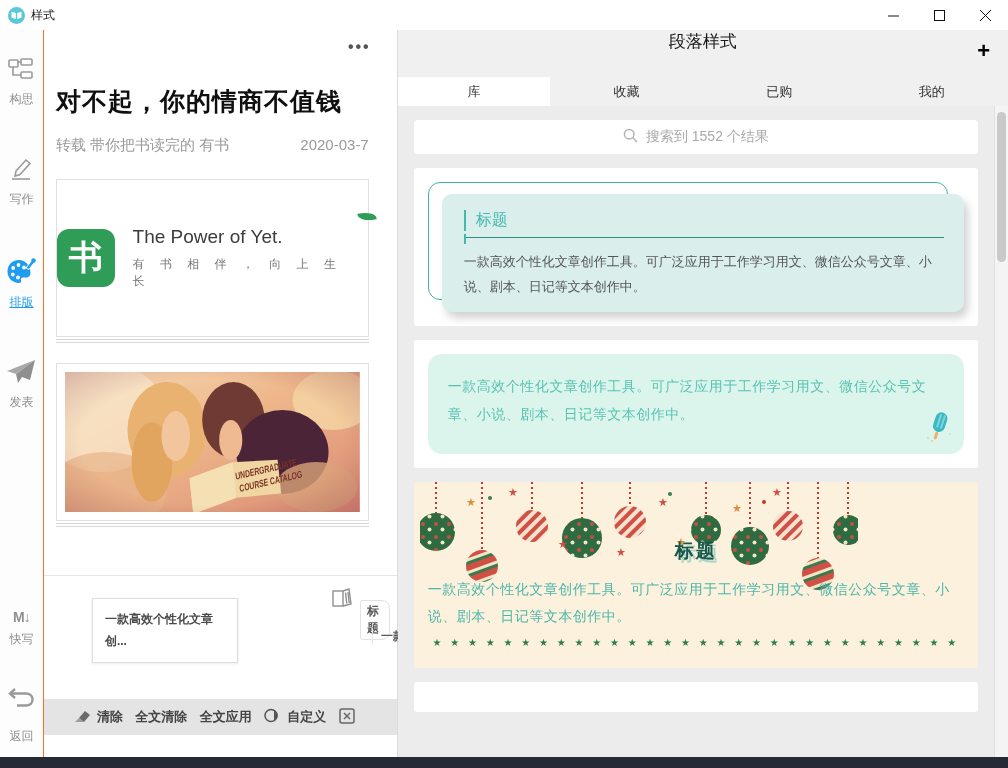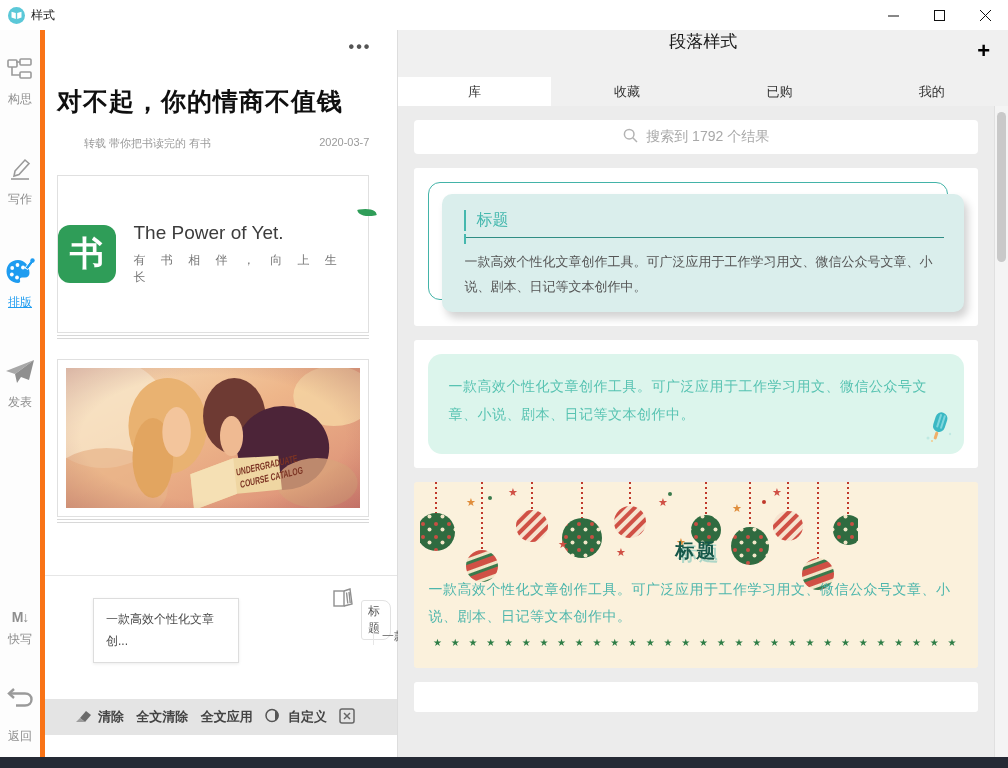--- a/index.html
+++ b/index.html
@@ -14,45 +14,45 @@
   .win-btn { width:46px; height:30px; display:flex; align-items:center; justify-content:center; font-size:13px; color:#111; cursor:default; }
 
   
   .menubar { height:23px; display:flex; align-items:center; gap:22px; padding-left:10px; font-size:12px; color:#333; border-bottom:1px solid #e4e4e4; flex:0 0 auto; background:#fff; }
   .menu-item { cursor:default; }
 
   
   .main { flex:1 1 auto; display:flex; min-height:0; }
 
   
-  .sidebar { width:60px; background:#fdfdfd; border-right:5px solid #f97316; display:flex; flex-direction:column; align-items:center; position:relative; }
+  .sidebar { width:60px; background:#fdfdfd; border-right:1px solid #f97316; display:flex; flex-direction:column; align-items:center; position:relative; }
   .side-item { display:flex; flex-direction:column; align-items:center; gap:6px; color:#8f8f8f; font-size:12px; cursor:pointer; }
   .side-item.active { color:#1e9cf0;text-decoration:underline; }
   .si-1 { margin-top:28px; } .si-2 { margin-top:48px; } .si-3 { margin-top:50px; } .si-4 { margin-top:48px; }
   .side-bottom { position:absolute; bottom:12px; left:0; right:0; display:flex; flex-direction:column; align-items:center; }
   .m-icon { font-size:14px; font-weight:bold; color:#8f8f8f; letter-spacing:-1px; }
 
   
   .editor { width:486px; background:#fff; display:flex; flex-direction:column; position:relative; border-right:1px solid #ddd; }
   .editor-content { height:545px; position:relative; padding:0 28px 0 12px; overflow:hidden; }
   .dots-menu { position:absolute; top:8px; right:26px; font-size:16px; letter-spacing:2px; color:#555; font-weight:bold; cursor:pointer; }
   .article-title { margin-top:55px; font-size:25px; font-weight:800; color:#0f0f0f; letter-spacing:1px; }
-  .byline-row { margin-top:18px; display:flex; justify-content:space-between; font-size:11px; color:#9a9a9a;margin-left:27px; }
+  .byline-row { margin-top:18px; display:flex; justify-content:space-between; font-size:15px; color:#9a9a9a; }
   .stacked-card { margin-top:24px; background:#fff; border:1px solid #e0e0e0; box-shadow:0 2px 0 #fff, 0 3px 0 #d8d8d8, 0 5px 0 #fff, 0 6px 0 #d8d8d8; }
   .brand-card { height:158px; display:flex; align-items:center; justify-content:center; gap:18px; position:relative; }
   .brand-logo { width:58px; height:58px; background:#2f9d58; border-radius:12px; color:#fff; font-size:34px; font-weight:bold; display:flex; align-items:center; justify-content:center; }
   .brand-texts { position:relative; }
   .brand-en { font-size:19px; color:#3c3c3c; }
   .brand-zh { font-size:12px; color:#777; letter-spacing:6px; margin-top:8px; }
   .leaf { position:absolute; top:-14px; right:-8px; width:18px; height:9px; background:#2f9d58; border-radius:0 90% 0 90%; transform:rotate(-12deg); }
   .photo-card { margin-top:26px; padding:8px; }
   .photo-card svg { display:block; width:100%; height:140px; }
 
   .editor-divider { height:1px; background:#e6e6e6; }
-  .preview-row { height:123px; position:relative; background:#fff; }
+  .preview-row { height:123px; position:relative; background:#fff;font-weight:bold; }
   .mini-card { position:absolute; left:48px; top:22px; width:146px; border:1px solid #ddd; background:#fff; box-shadow:0 1px 3px rgba(0,0,0,.08); padding:10px 12px; font-size:12px; color:#4a4a4a; line-height:1.8; }
   .mini-outline { position:absolute; left:288px; top:12px; }
   .doc-icon { position:absolute; left:0; top:0; }
   .mini-title { position:absolute; left:28px; top:12px; font-size:12px; color:#5a5a5a; border:1px solid #e2e2e2; border-radius:3px 8px 8px 3px; padding:2px 10px 2px 6px; background:#fff; }
   .mini-snippet { position:absolute; left:40px; top:40px; width:180px; font-size:12px; color:#5a5a5a; border-left:1px solid #e6e6e6; padding-left:8px; white-space:nowrap; }
 
   .editor-toolbar { height:36px; background:#e4e4e4; display:flex; align-items:center; padding:0 42px 0 30px; justify-content:space-between; font-size:13px; color:#444; }
   .tb-item { display:flex; align-items:center; gap:6px; cursor:pointer;font-weight:bold; }
 
   
@@ -312,21 +312,21 @@
         <div class="rp-tab">我的</div>
       </div>
       <div class="rp-content">
         <div class="search-box">
           <span>
             <svg width="15" height="15" viewBox="0 0 15 15" fill="none" stroke="#b3b3b3" stroke-width="1.5">
                 <circle cx="6.2" cy="6.2" r="4.8"></circle>
                 <line x1="9.8" y1="9.8" x2="14" y2="14"></line>
               </svg>
           </span>
-          <span>搜索到 1792 个结果</span>
+          <span>搜索到 1552 个结果</span>
         </div>
 
         <div class="style-card">
           <div class="sc1-stage">
             <div class="sc1-frame"></div>
             <div class="sc1-fill">
               <div class="sc1-title">标题</div>
               <div class="sc1-hr"></div>
               <div class="sc1-body">一款高效个性化文章创作工具。可广泛应用于工作学习用文、微信公众号文章、小说、剧本、日记等文本创作中。</div>
             </div>

